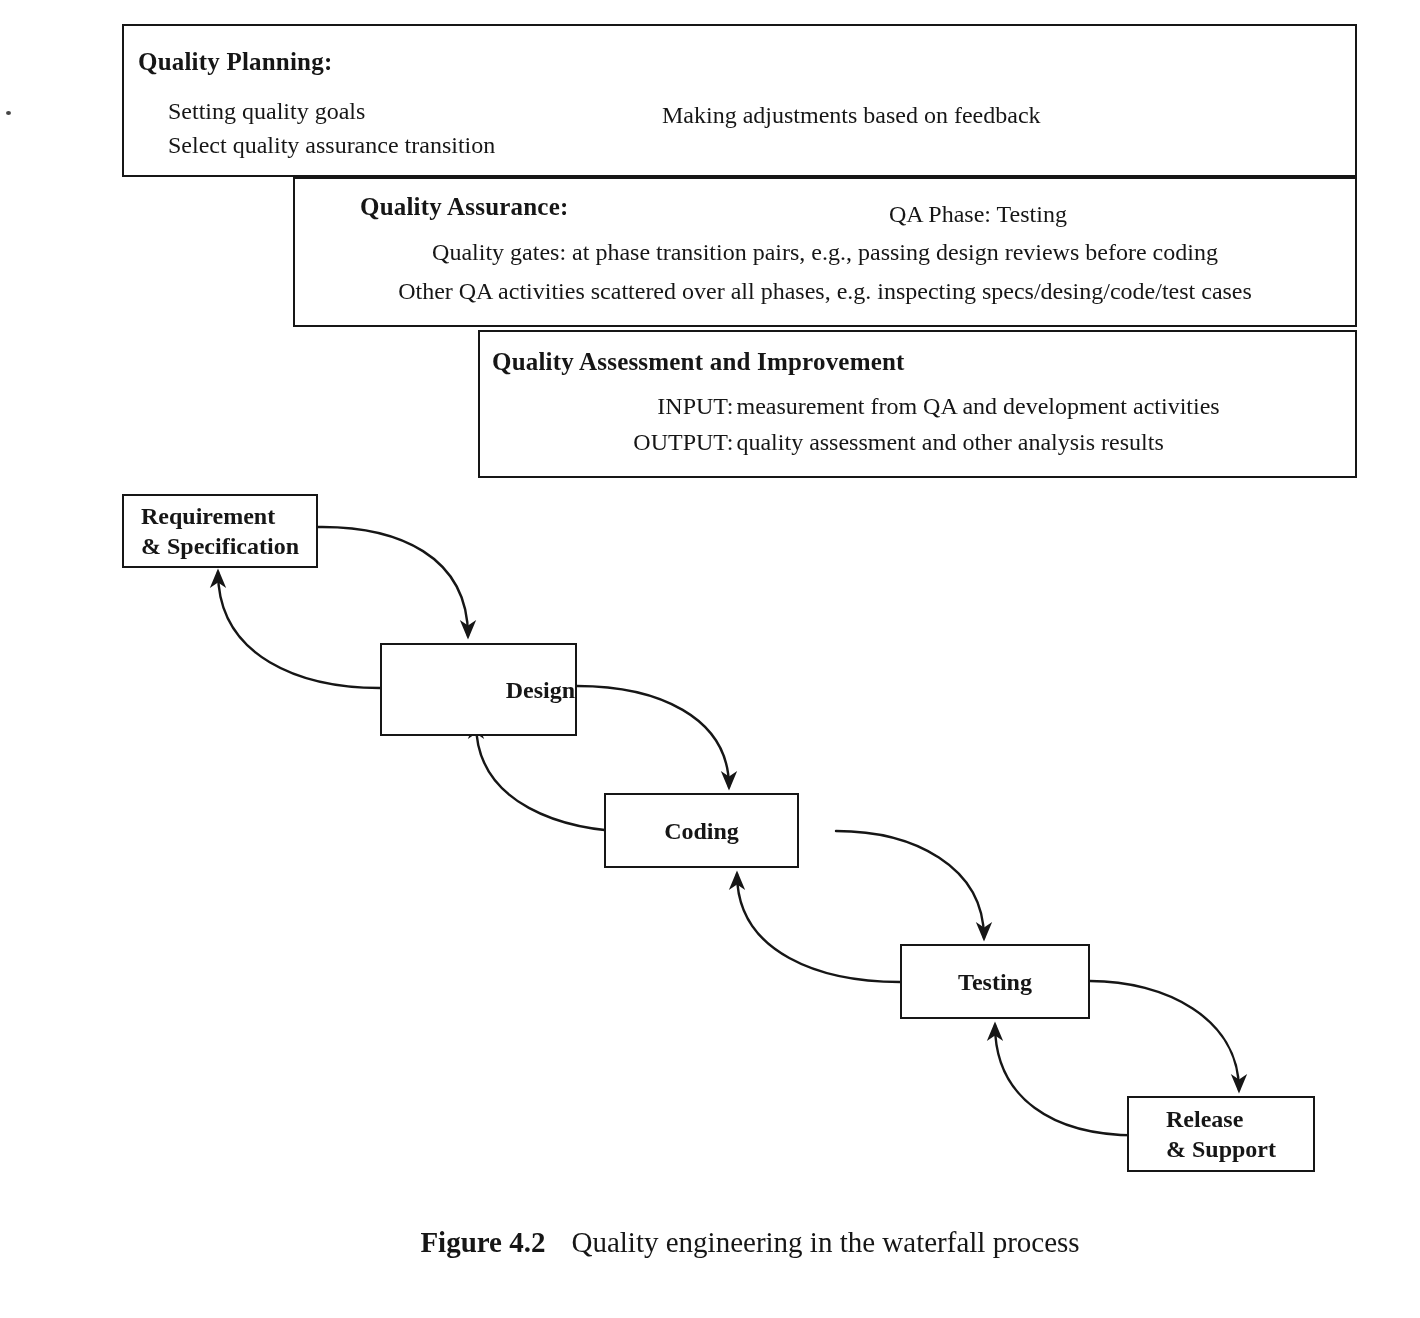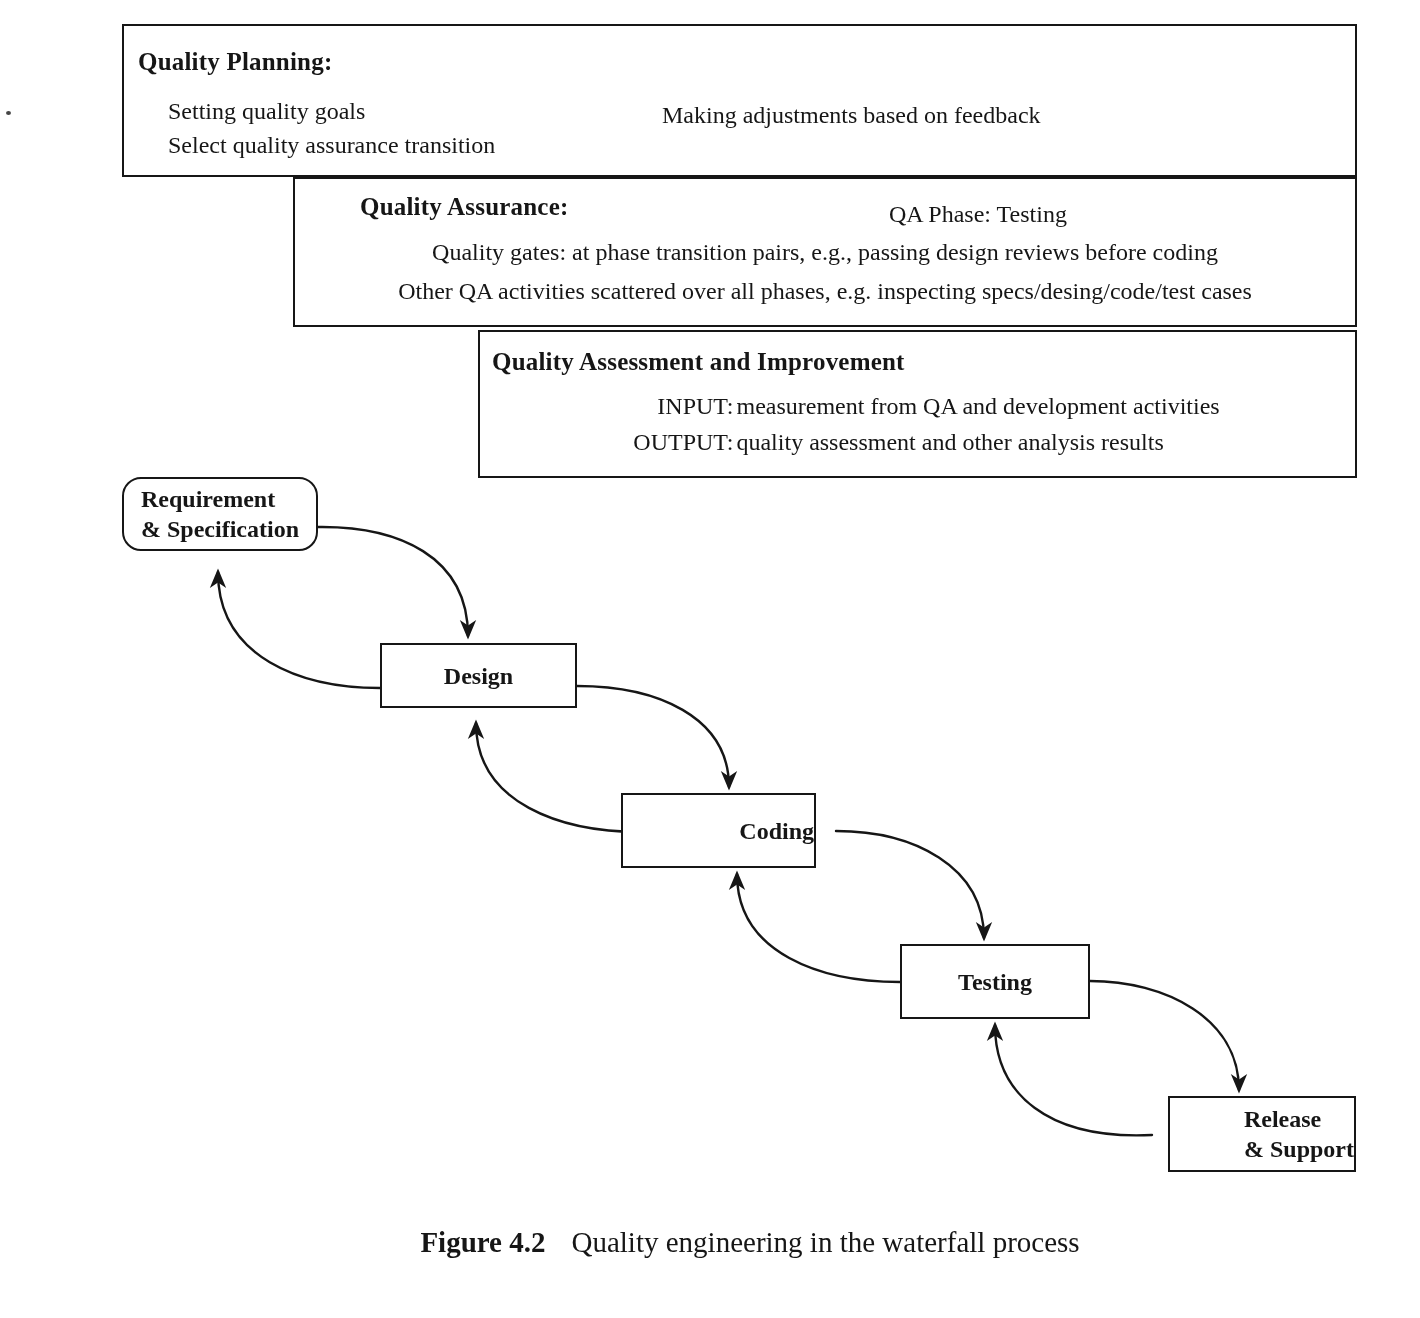--- a/index.html
+++ b/index.html
@@ -67,25 +67,25 @@
     background: var(--bg);
     display: flex;
     align-items: center;
     justify-content: center;
     font-size: 24px;
     font-weight: bold;
     line-height: 30px;
     z-index: 2;
   }
   .phase-label { display: inline-block; text-align: left; white-space: nowrap; }
-  .phase-requirement { left: 122px; top: 477px; width: 196px; height: 74px; border-radius: 19px; }
-  .phase-design      { left: 380px; top: 643px; width: 197px; height: 65px; }
-  .phase-coding      { left: 621px; top: 793px; width: 195px; height: 75px; justify-content: flex-end; }
+  .phase-requirement { left: 122px; top: 494px; width: 196px; height: 74px; }
+  .phase-design      { left: 380px; top: 643px; width: 197px; height: 93px; justify-content: flex-end; }
+  .phase-coding      { left: 604px; top: 793px; width: 195px; height: 75px; }
   .phase-testing     { left: 900px; top: 944px; width: 190px; height: 75px; }
-  .phase-release     { left: 1168px; top: 1096px; width: 188px; height: 76px; justify-content: flex-end; }
+  .phase-release     { left: 1127px; top: 1096px; width: 188px; height: 76px; }
 
   
   .arrows {
     position: absolute; left: 0; top: 0;
     width: 1420px; height: 1318px;
     pointer-events: none;
     z-index: 1;
   }
   .arrows path.flow {
     stroke: var(--ink);

